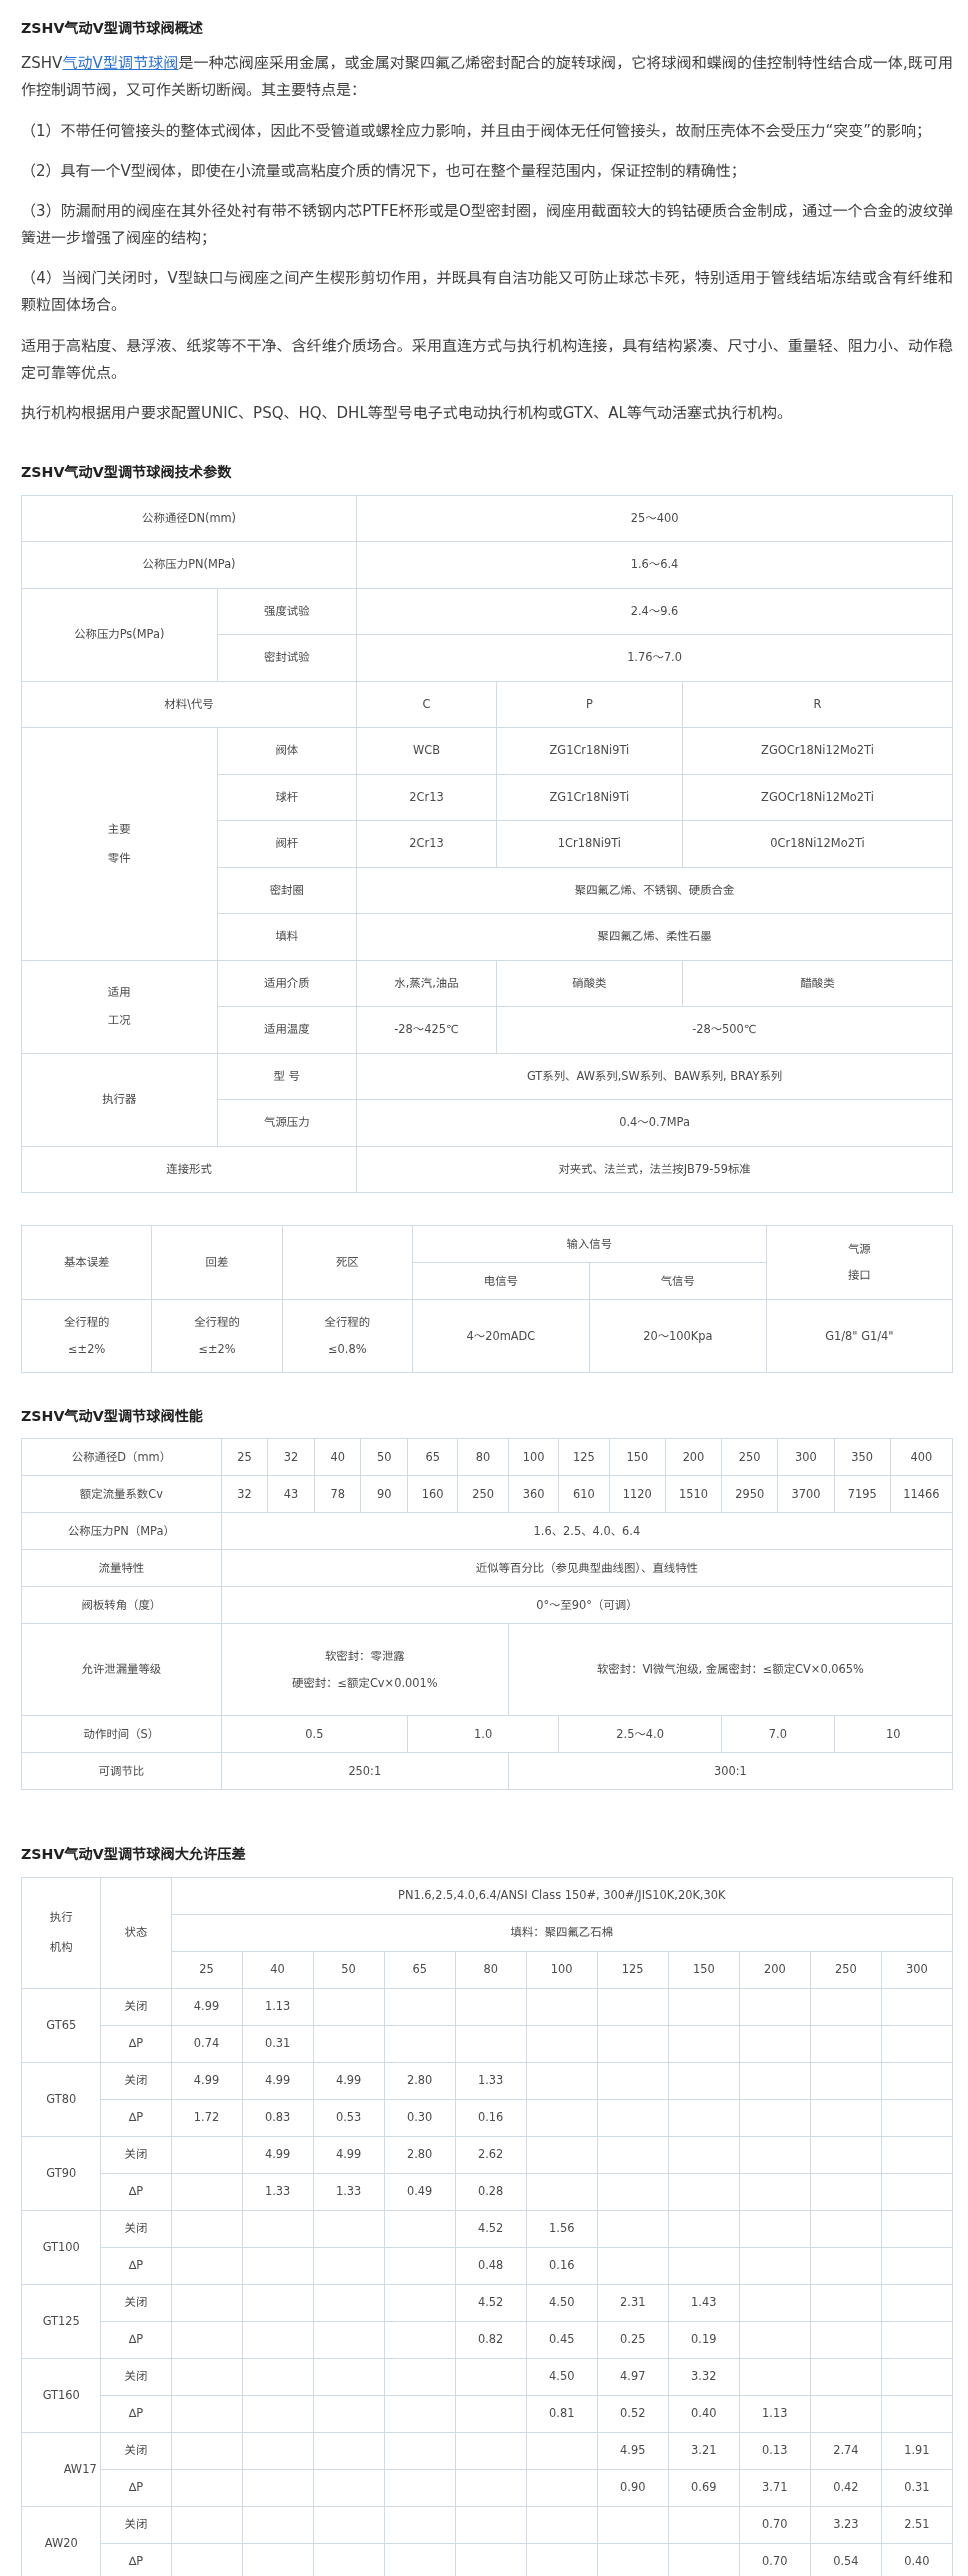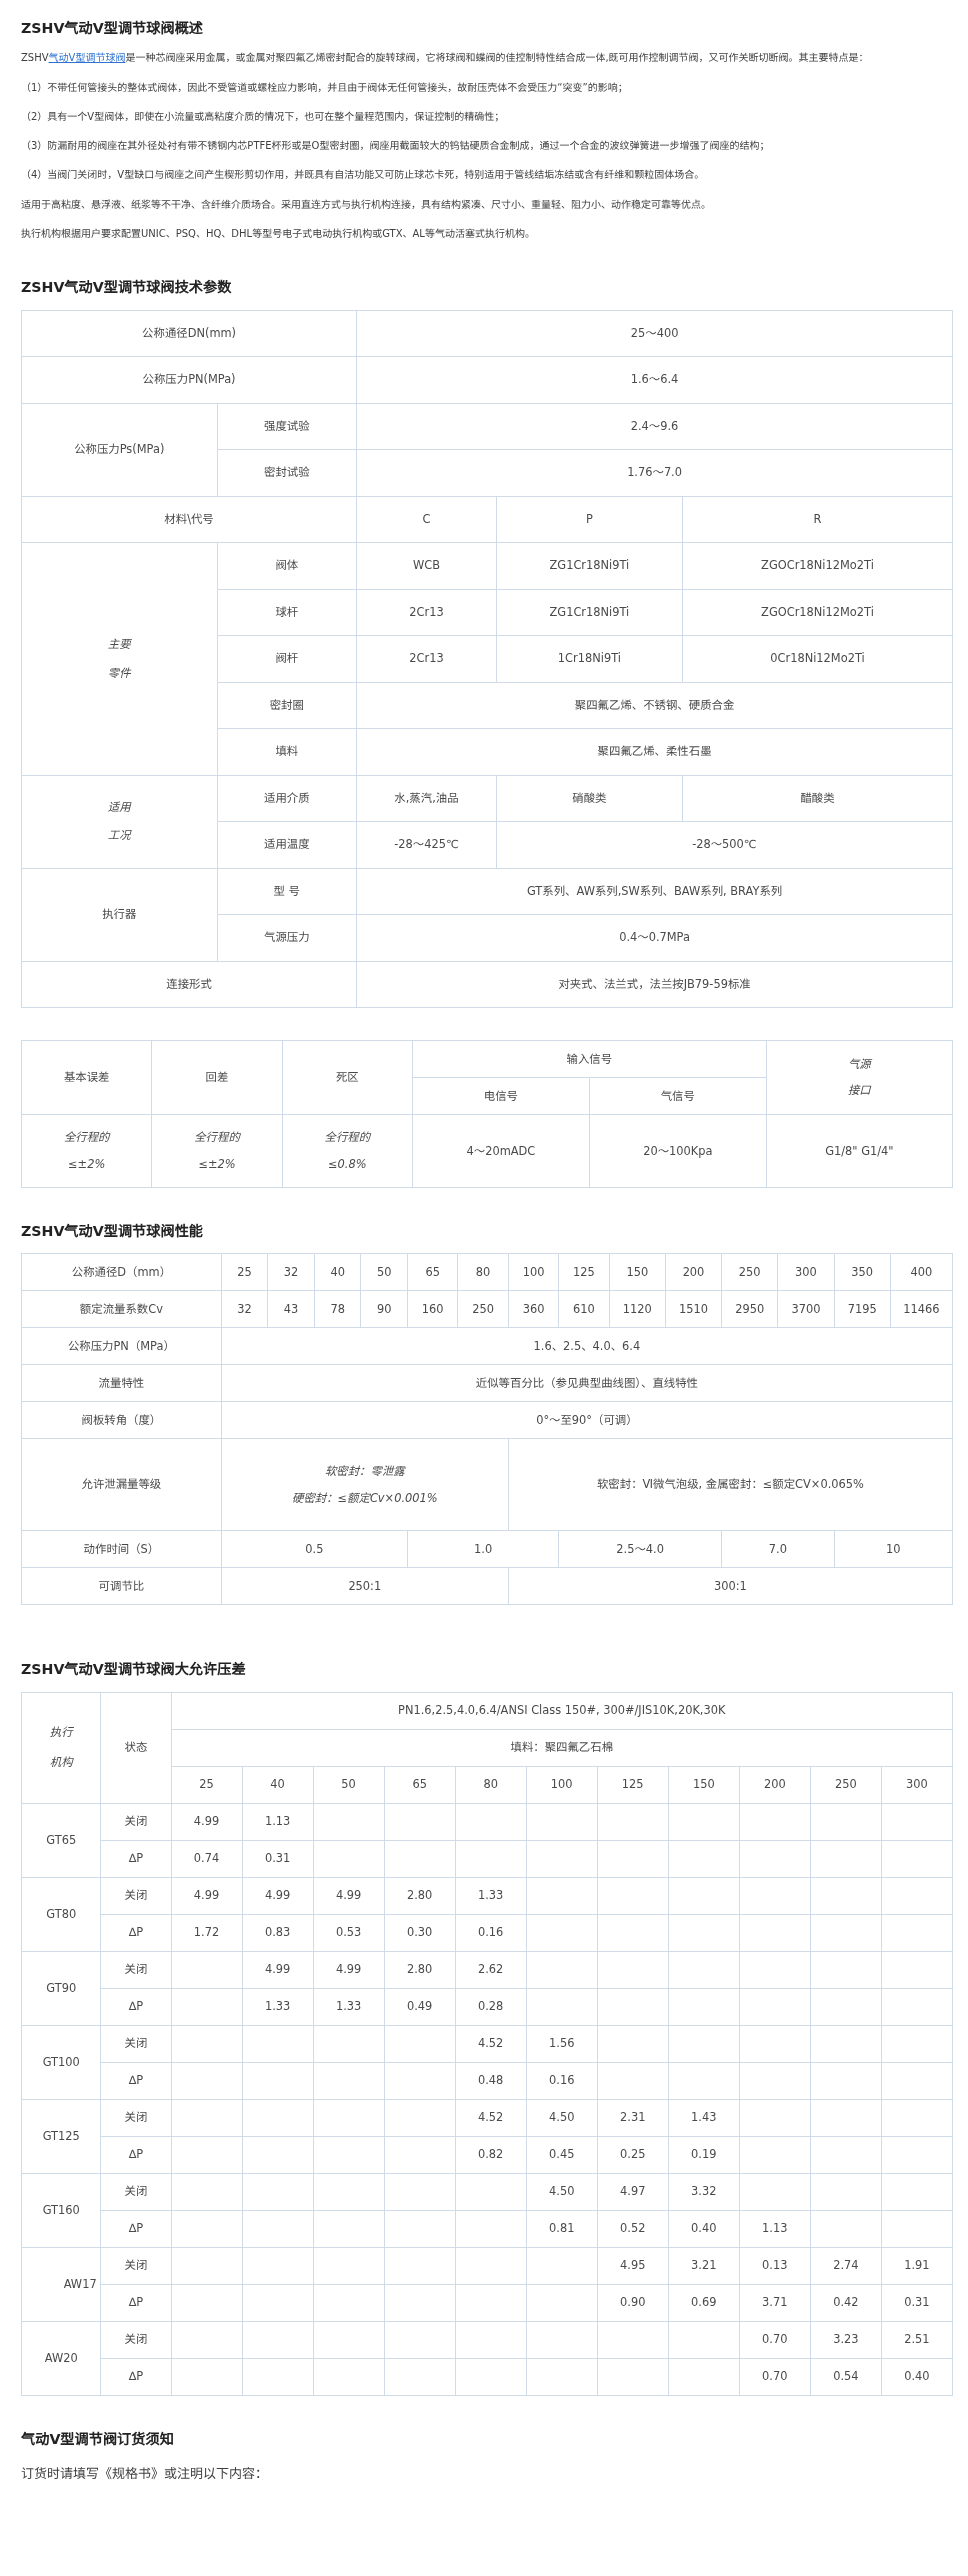--- a/index.html
+++ b/index.html
@@ -29,22 +29,22 @@
     font-size: 14.2px;
     font-weight: bold;
     color: #222222;
     margin: 0 0 13.3px 0;
     letter-spacing: 0;
   }
   h2.sect.top { margin-top: 17px; }
 
   
   p.para {
-    font-size: 10px;
-    line-height: 16px;
+    font-size: 15px;
+    line-height: 27px;
     color: #3f3f3f;
     margin: 0 0 13.3px 0;
     text-align: justify;
   }
   a.inline-link {
     color: #2d72d2;
     text-decoration: underline;
   }
 
   
@@ -59,21 +59,21 @@
   table.grid td, table.grid th {
     border: 0.9px solid #cfdce8;
     text-align: center;
     vertical-align: middle;
     padding: 8.5px 3.8px;
     font-weight: normal;
     line-height: 19px;
     word-wrap: break-word;
   }
   table.grid.t-main td { height: 28.5px; }
-  .stack-line { display: block; font-style: italic; }
+  .stack-line { display: block; }
 
   
   .spacer-lg { height: 32px; }
   .spacer-md { height: 21px; }
 
   .small-num { font-size: 11.4px; }
 
   
   p.note {
     font-size: 13px;

